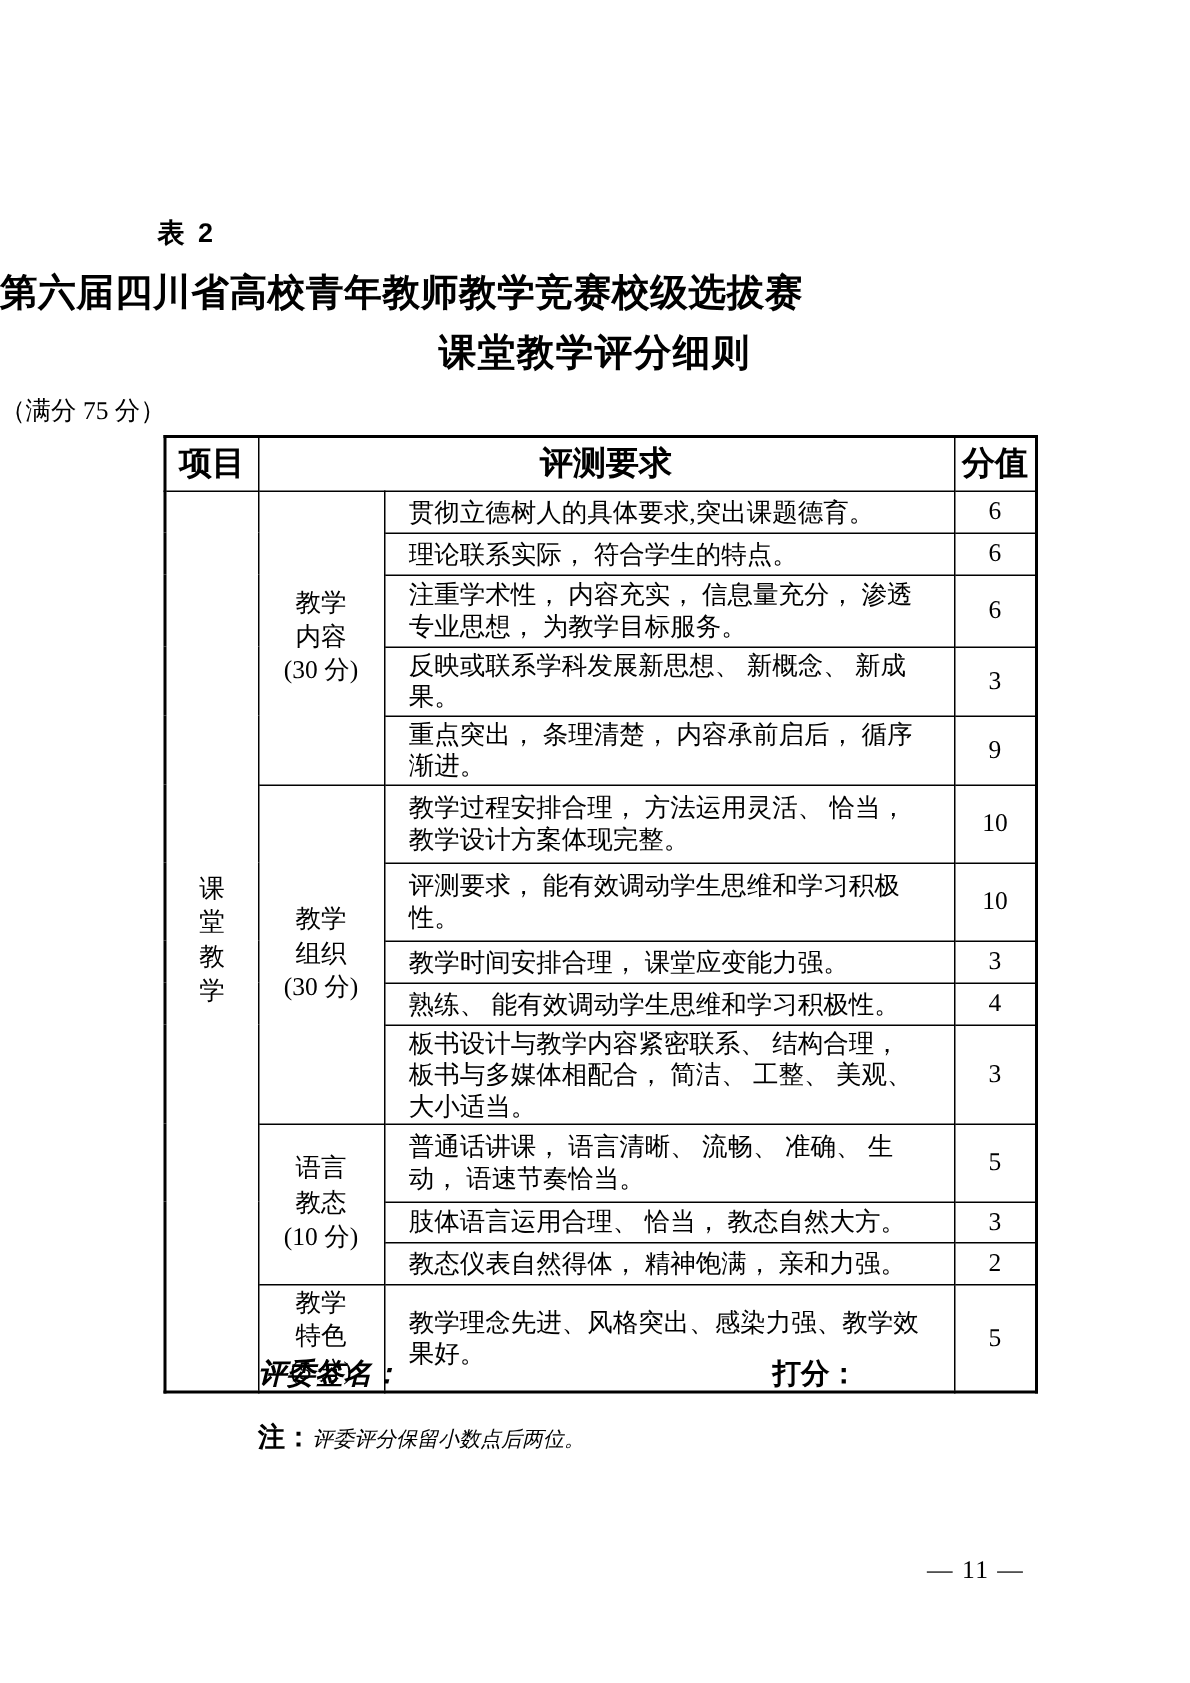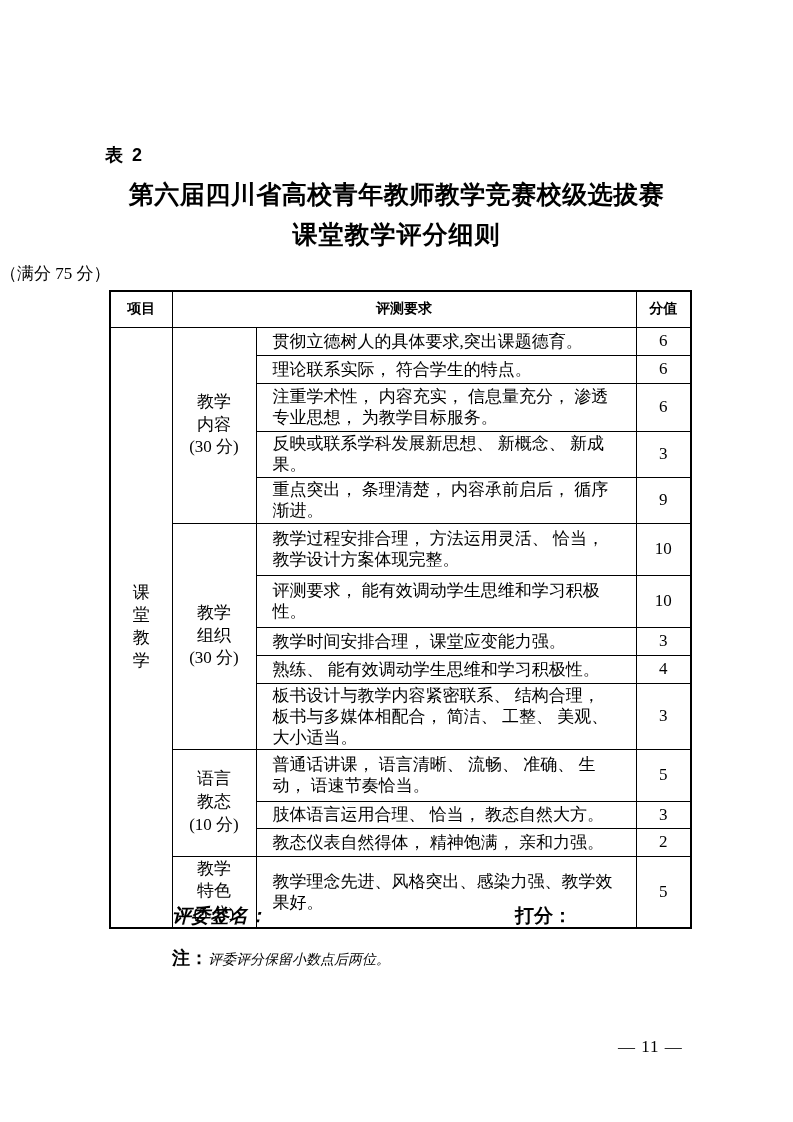--- a/index.html
+++ b/index.html
@@ -13,42 +13,42 @@
   }
   .sheet { position: relative; width: 793px; height: 1122px; background: #fff; }
 
   .table-label {
     position: absolute; left: 105px; top: 143px;
     font-family: "Liberation Sans", sans-serif;
     font-size: 18px; font-weight: 600; letter-spacing: 2px;
   }
   .title-1 {
     position: absolute; left: 0; top: 178px; width: 100%;
-    text-align: center; font-size: 25px; font-weight: bold; letter-spacing: 0.5px;
+    font-size: 25px; font-weight: bold; letter-spacing: 0.5px;
   }
   .title-2 {
     position: absolute; left: 0; top: 218px; width: 100%;
     text-align: center; font-size: 25px; font-weight: bold; letter-spacing: 1px;
   }
   .subtitle {
     position: absolute; left: 0; top: 262px; width: 100%;
     font-size: 17px;
   }
 
   table.rubric {
     position: absolute; left: 109px; top: 290px;
     width: 581px; border-collapse: collapse;
     table-layout: fixed;
     font-size: 17px;
   }
   table.rubric, table.rubric td, table.rubric th { border: 1px solid #000; }
   table.rubric { border: 2px solid #000; }
   table.rubric th {
     font-family: "Liberation Sans", sans-serif;
-    font-weight: 600; font-size: 14px; text-align: center; padding: 0;
+    font-weight: 600; font-size: 22px; text-align: center; padding: 0;
   }
   table.rubric td { padding: 1px 16px; }
   .col-item   { width: 62px; }
   .col-cat    { width: 84px; }
   .col-crit   { width: 380px; }
   .col-score  { width: 55px; }
 
   td.item-group, td.category {
     text-align: center; vertical-align: middle;
     white-space: pre-line; line-height: 1.35;

